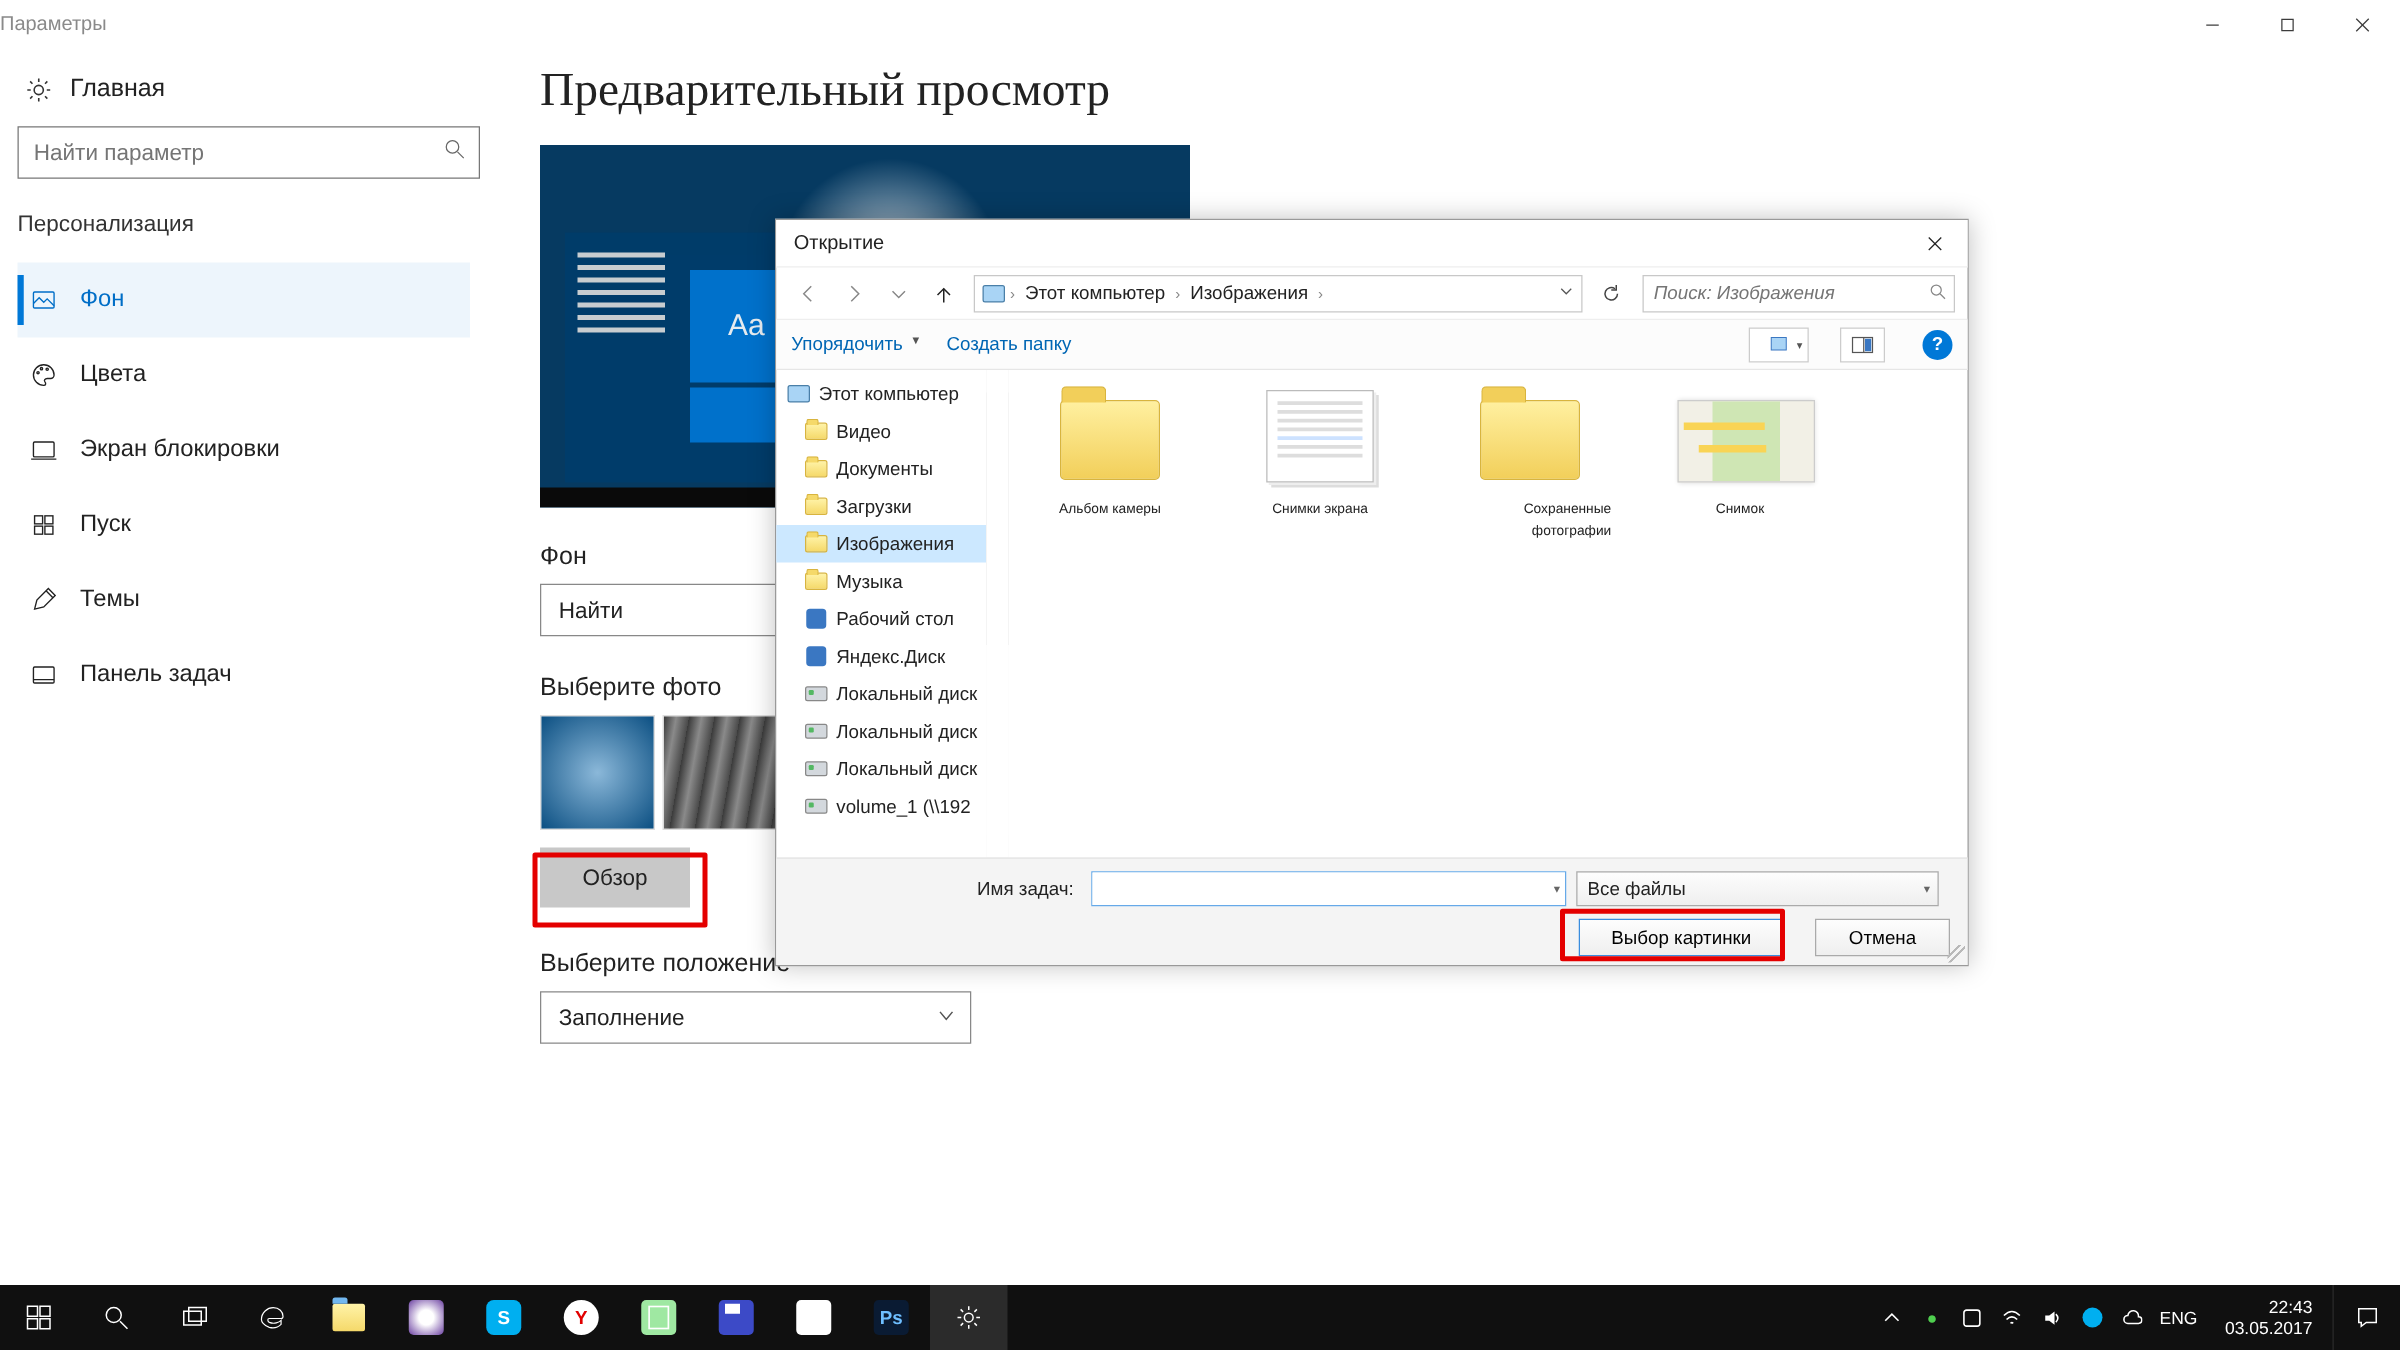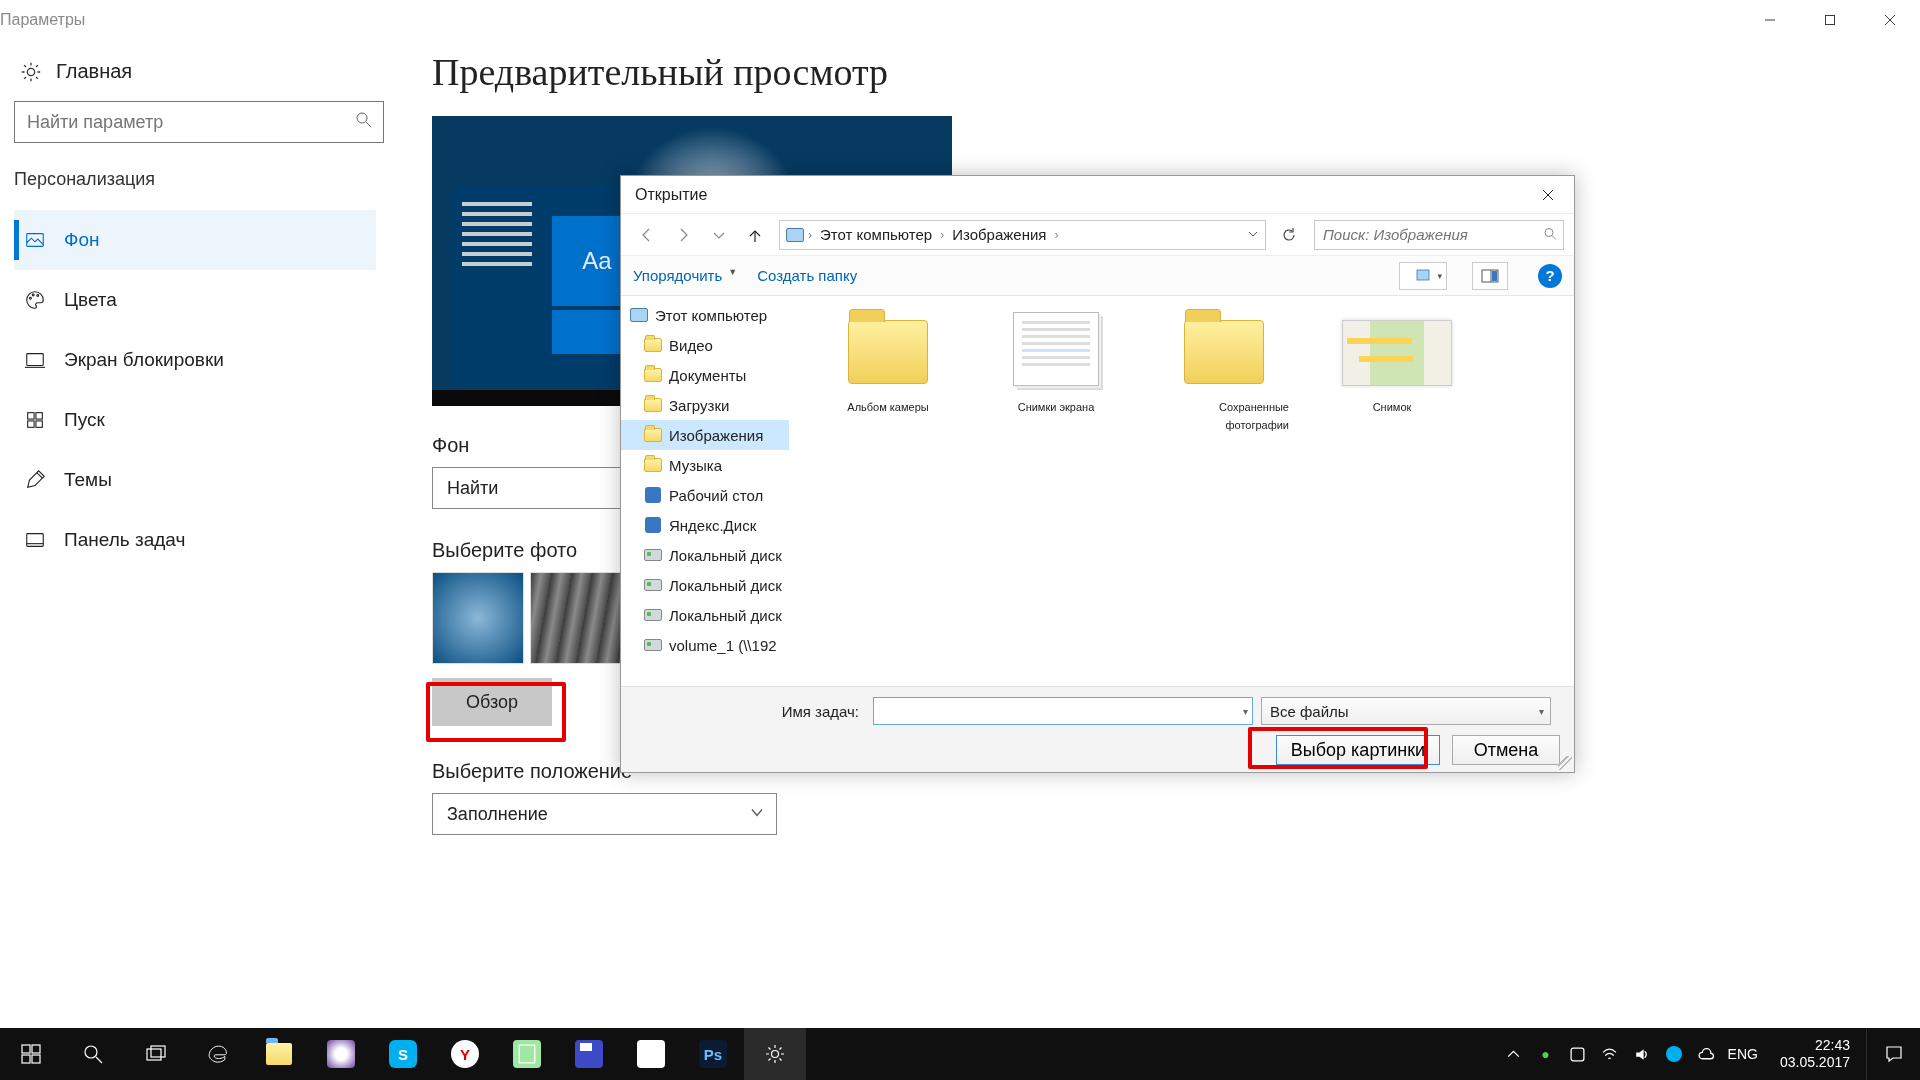--- a/index.html
+++ b/index.html
@@ -133,21 +133,21 @@
 
 .fd-bottom{ height:86px; border-top:1px solid #e2e2e2; background:#f4f4f4; padding: 10px 14px 10px 14px; position:relative; }
 .fd-bottom .row{ display:flex; align-items:center; gap:8px; }
 .fn-label{ width:230px; text-align:right; padding-right:6px; font-size:15px; }
 .fn-input{ flex:0 0 380px; height:28px; border:1px solid #66a9e8; background:#fff; position:relative;}
 .fn-input input{ position:absolute; inset:0; border:none; outline:none; padding:0 24px 0 6px; font-size:15px;}
 .fn-input .chev{ position:absolute; right:4px; top:50%; transform:translateY(-50%); font-size:10px; color:#666;}
 .ft-select{ flex:0 0 290px; height:28px; border:1px solid #aaa; background:linear-gradient(#fdfdfd,#efefef); display:flex; align-items:center; padding:0 8px; position:relative; font-size:15px;}
 .ft-select .chev{ position:absolute; right:6px; top:50%; transform:translateY(-50%); font-size:10px; color:#666;}
 .fd-bottom .btns{ display:flex; justify-content:flex-end; gap:12px; margin-top:10px; padding-right:0;}
-.dlg-btn{ width:108px; height:30px; border:1px solid #aaa; background:linear-gradient(#fdfdfd,#efefef); font-size:18px;}
+.dlg-btn{ width:108px; height:30px; border:1px solid #aaa; background:linear-gradient(#fdfdfd,#efefef); font-size:15px;margin-left:13px;}
 .dlg-btn.primary{ width:164px; border:1px solid #3a8dde;}
 .hl-select{ position:absolute; border:4px solid #e40000; border-radius:2px; pointer-events:none;}
 .grip{ position:absolute; right:2px; bottom:2px; width:14px; height:14px; background:
  linear-gradient(135deg, transparent 6px, #b9b9b9 6px 8px, transparent 8px 10px, #b9b9b9 10px 12px, transparent 12px);}
 
 
 #taskbar{ position:absolute; left:0; bottom:0; width:100%; height:52px; background:#101010; display:flex; align-items:stretch; color:#fff; z-index:100;}
 .task-btn{ width:62px; display:flex; align-items:center; justify-content:center;}
 .task-btn svg{width:22px;height:22px;stroke:#fff;fill:none;stroke-width:1.2;}
 .task-btn.active{ background:#2b2b2b; }

